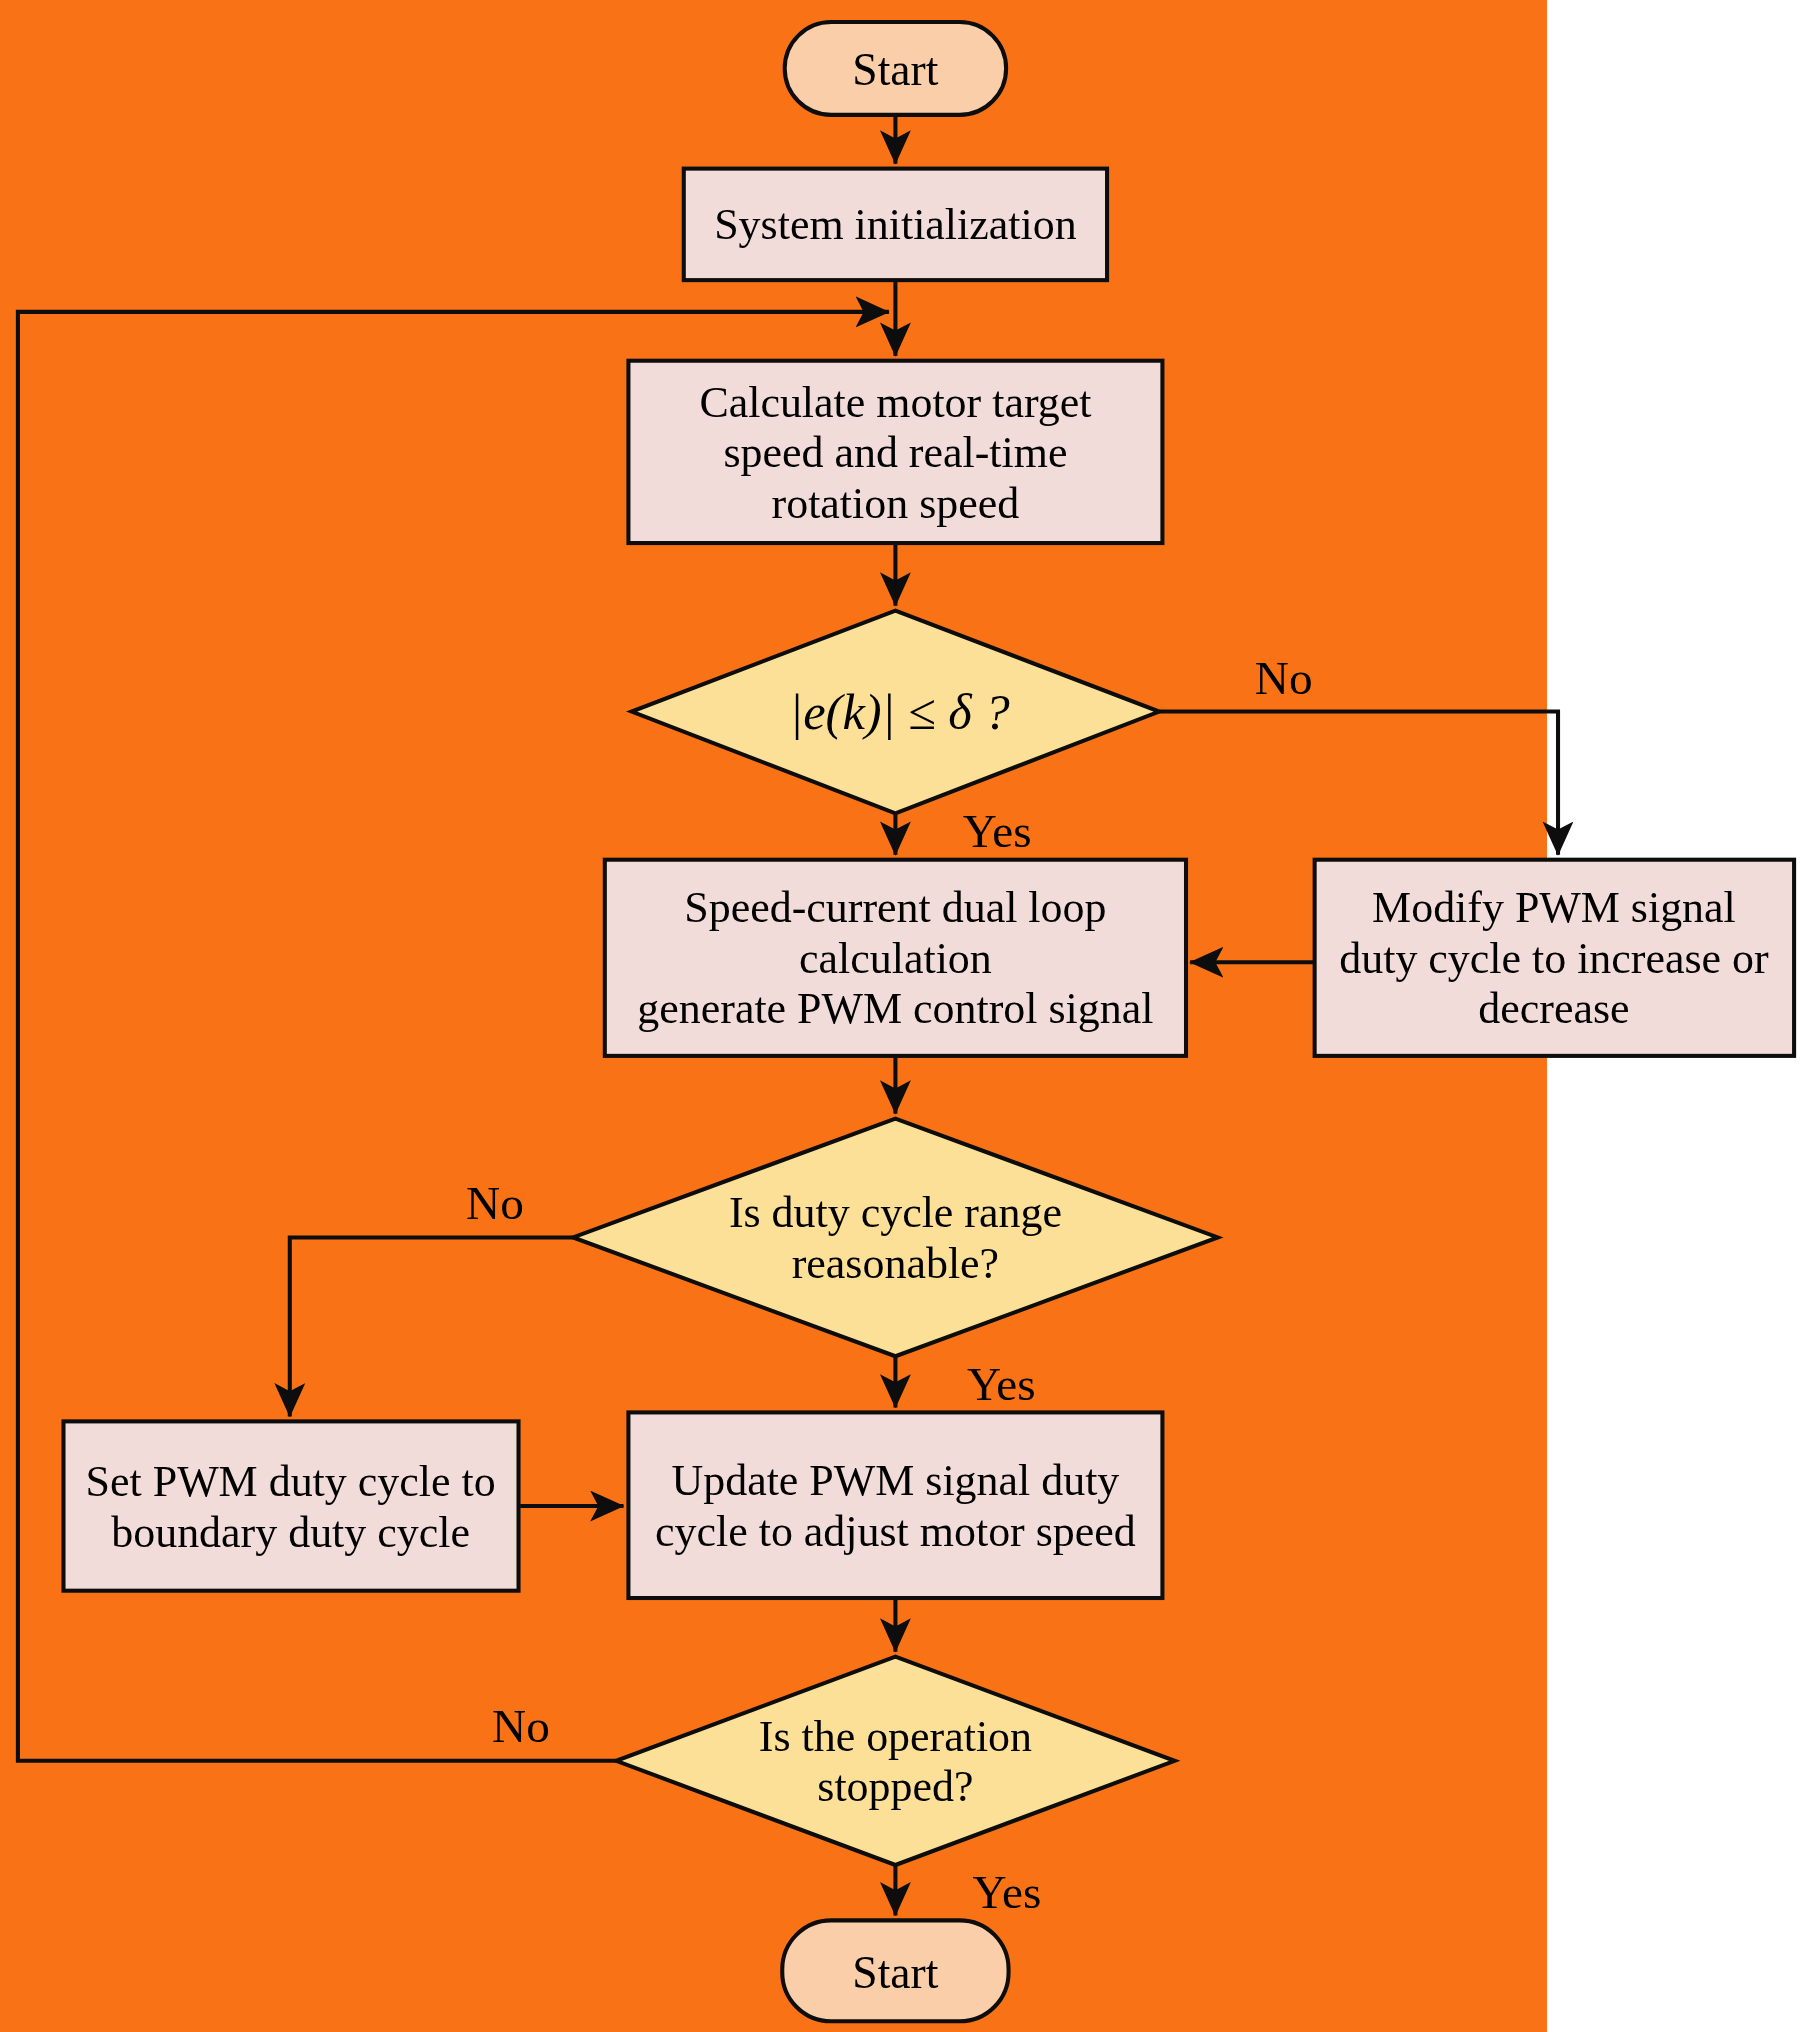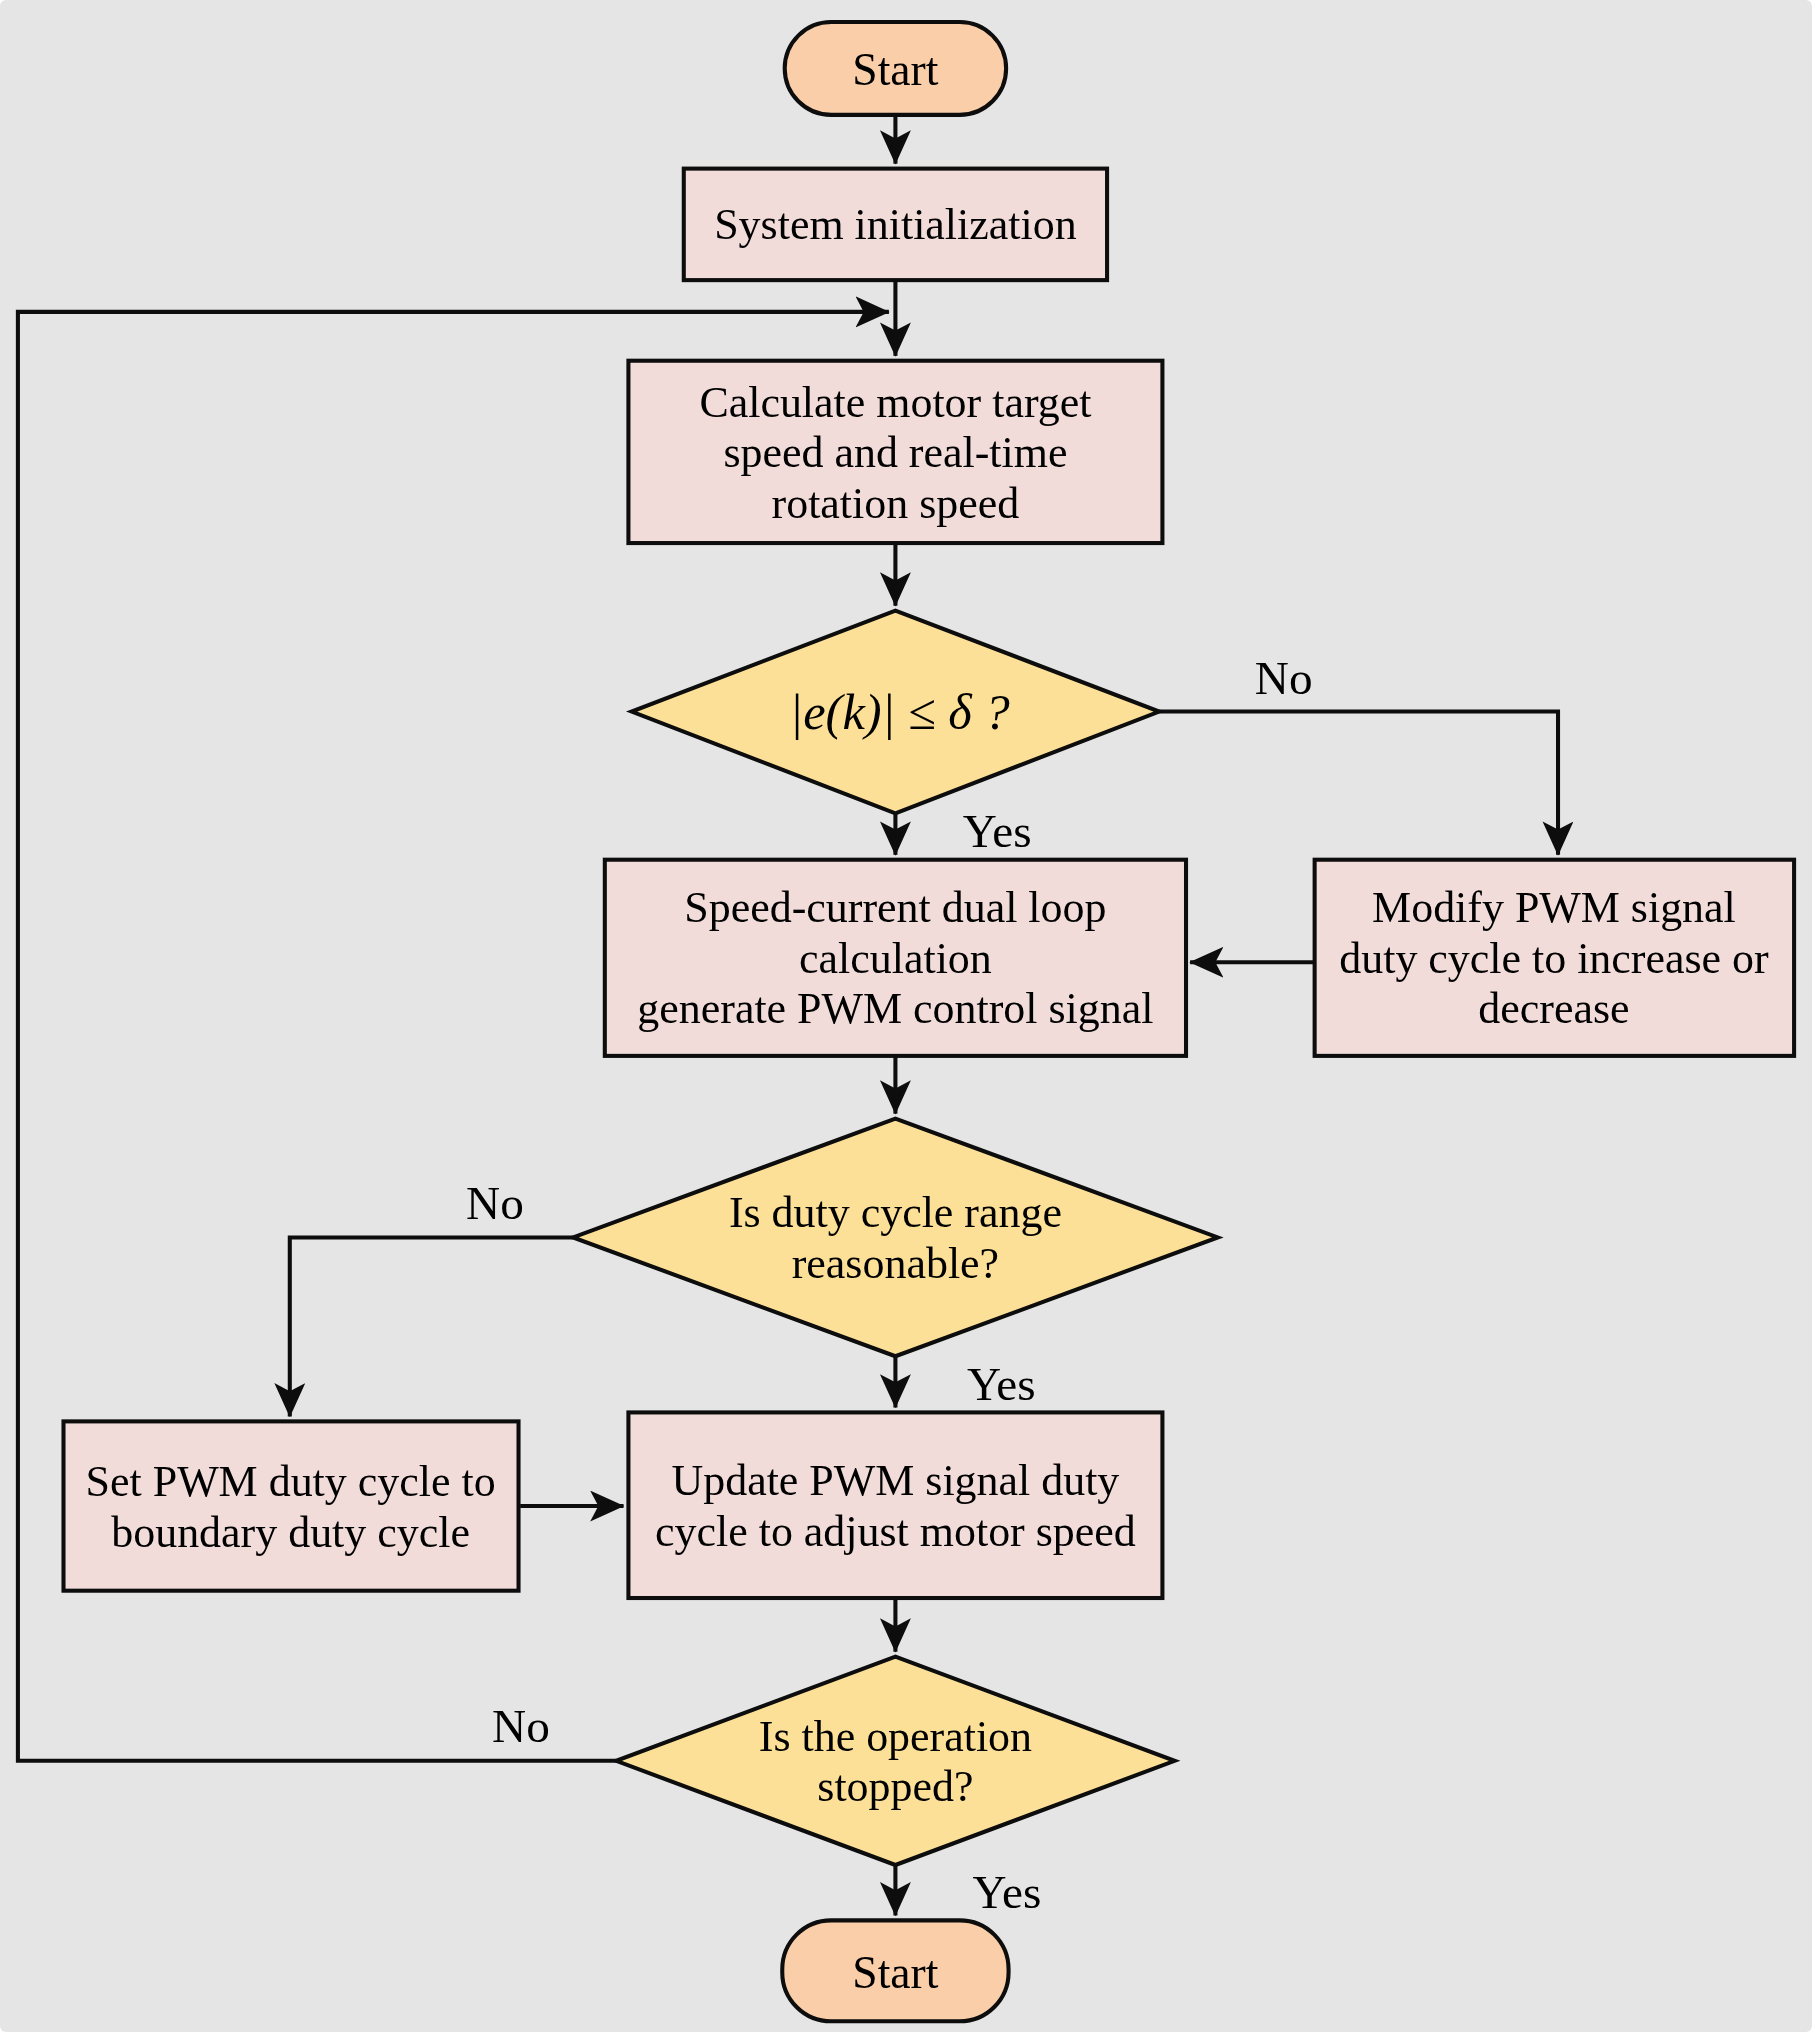--- a/index.html
+++ b/index.html
@@ -1,25 +1,24 @@
 <!DOCTYPE html>
 <html style="font-size:13px"><head>
 <meta charset="utf-8">
 <style>
   html, body {
     margin: 0;
     padding: 0;
     background: #ffffff;
   }
   .page {
-    width: 1812px;
+    width: 1547px;
     height: 2032px;
-    background: #e5e5e5;
+    background: #f97316;
     position: relative;
-    border-radius: 6px;
   }
   svg {
     display: block;
   }
   svg text {
     font-family: "Liberation Serif", "DejaVu Serif", serif;
     fill: #000000;
   }
   .node-shape {
     stroke: #0d0d0d;

